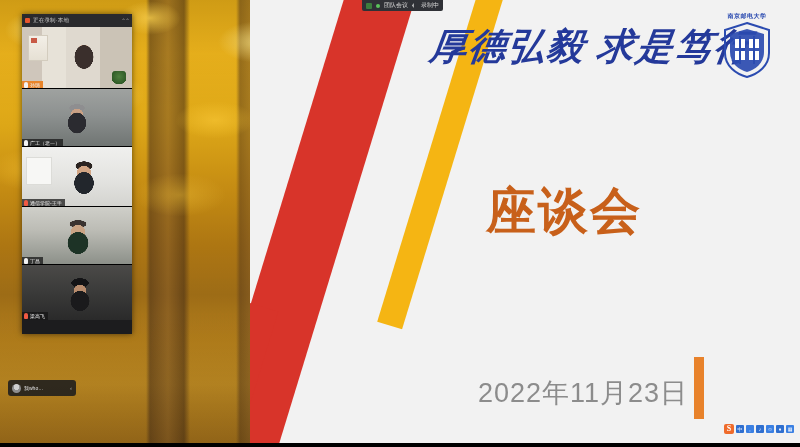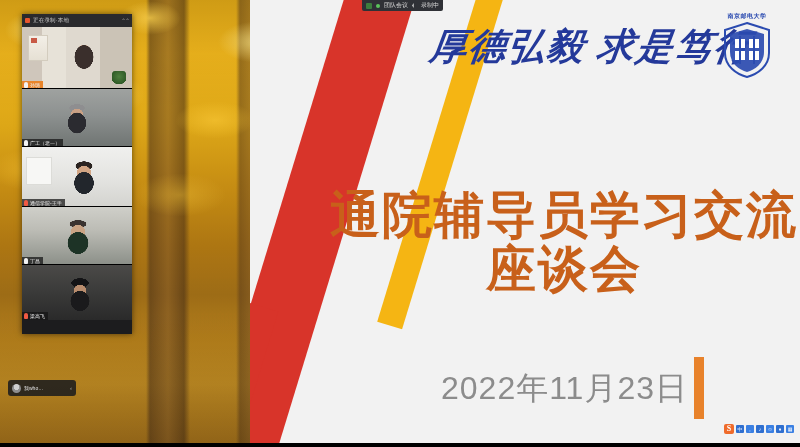--- a/index.html
+++ b/index.html
@@ -103,21 +103,21 @@
     font-family:"Liberation Serif","DejaVu Serif",serif;
     font-weight:700;
     font-size:50px; line-height:58px;
     letter-spacing:2px;
   }
   .title .l2{ display:block;font-family:Liberation Mono, monospace; }
 
   
   .date{
     position:absolute; right:112px; bottom:36px;
-    color:#8c8c8c; font-size:32px; letter-spacing:1px;
+    color:#8c8c8c; font-size:27px; letter-spacing:1px;
     font-family:"Liberation Sans","DejaVu Sans",sans-serif;
   }
 
   
   .meet-status{
     position:absolute; left:362px; top:0; height:11px;
     display:flex; align-items:center; gap:4px;
     background:#2f3136; color:#d8d8d8;
     font-size:6px; padding:0 4px; border-radius:0 0 2px 2px;
     z-index:40;
@@ -266,21 +266,20 @@
         <rect x="13" y="18" width="10" height="9" fill="#ffffff"></rect>
         <rect x="27" y="18" width="10" height="9" fill="#ffffff"></rect>
         <rect x="13" y="30" width="10" height="9" fill="#ffffff"></rect>
         <rect x="27" y="30" width="10" height="9" fill="#ffffff"></rect>
         <rect x="17" y="15" width="2" height="28" fill="#2b4bb0"></rect>
         <rect x="31" y="15" width="2" height="28" fill="#2b4bb0"></rect>
       </svg>
     </div>
 
     <div class="title">
-      <span>通院辅导员学习交流</span>
       <span class="l2">座谈会</span>
     </div>
 
     <div class="date">2022年11月23日</div>
     <div class="accent-bar"></div>
   </div>
 
   <div class="meet-status">
     <span class="ms-ico cam"></span>
     <span class="ms-ico dot"></span>

